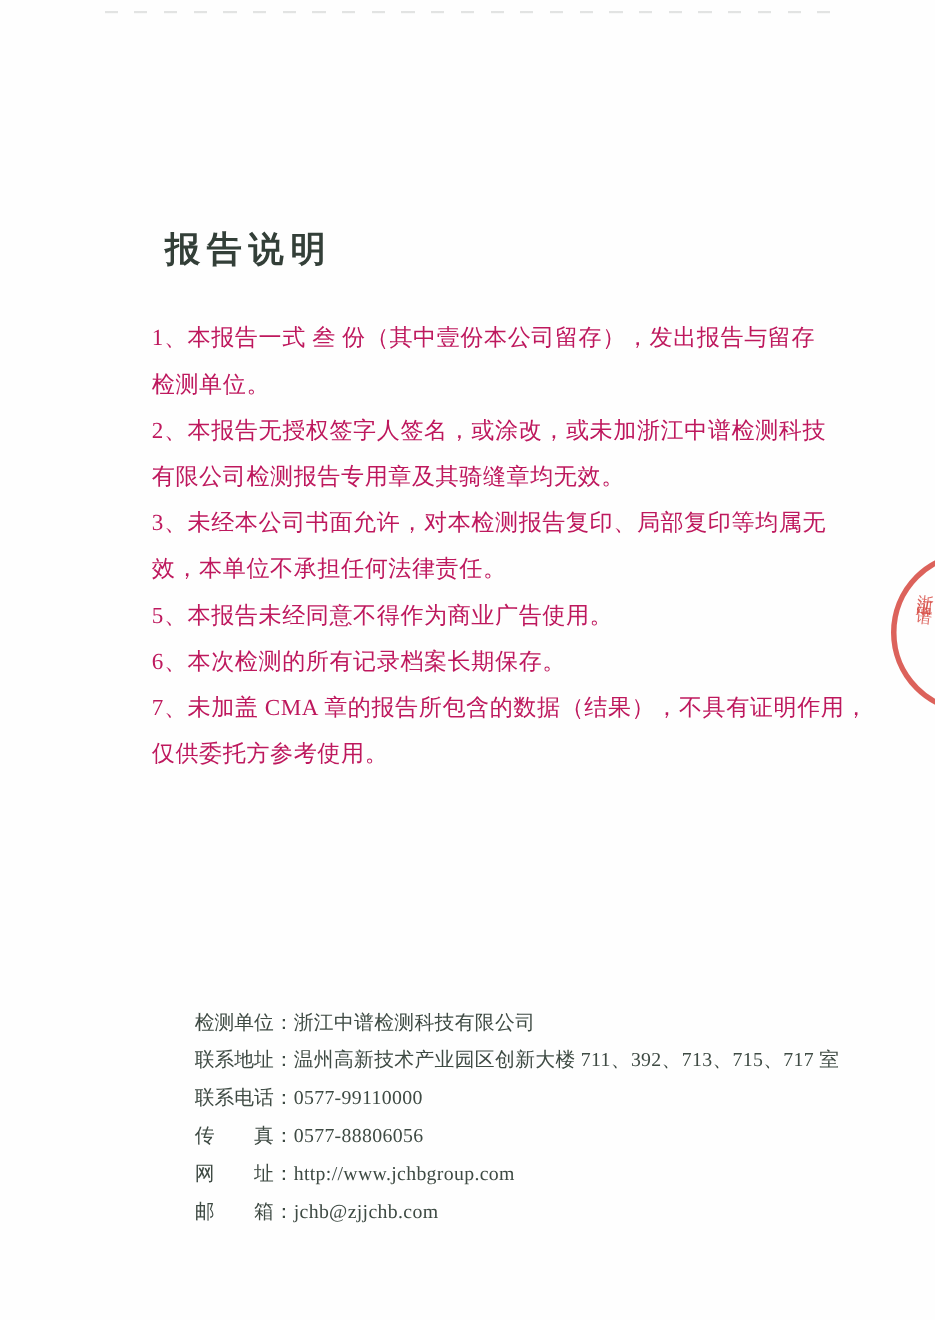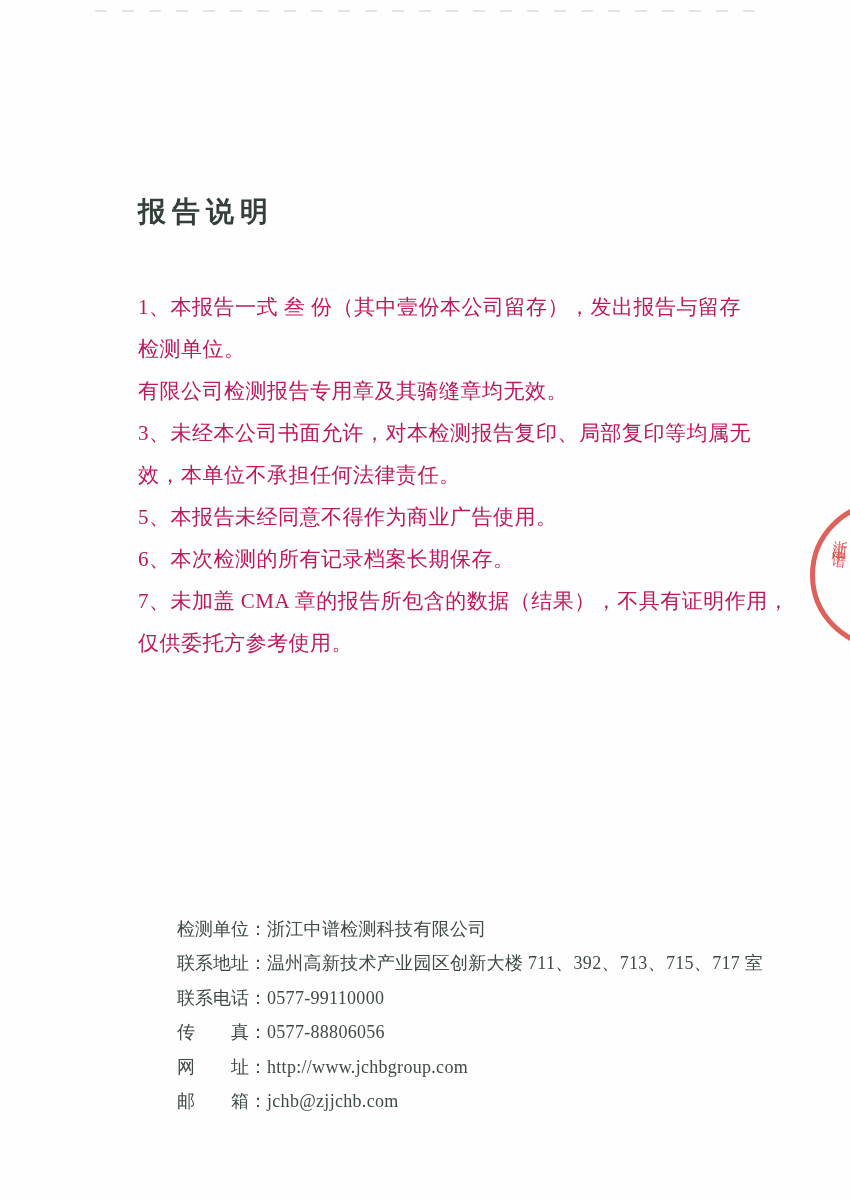--- a/index.html
+++ b/index.html
@@ -26,22 +26,22 @@
     height: 2px;
     background: repeating-linear-gradient(90deg,
       rgba(110,116,112,0.35) 0px, rgba(110,116,112,0.35) 12px,
       transparent 12px, transparent 27px);
     opacity: 0.55;
   }
   .doc-title {
     position: absolute;
     left: 138px;
     top: 193px;
-    margin: 0;
-    font-size: 28px;
+    margin: 12px;
+    font-size: 32px;
     font-weight: bold;
     letter-spacing: 6px;
     color: #333f38;
   }
   .notes {
     position: absolute;
     left: 138px;
     top: 286px;
     width: 620px;
   }
@@ -103,20 +103,21 @@
 
 <div id="page">
 
   <div class="scan-artifact-top"></div>
 
   <h1 class="doc-title">报告说明</h1>
 
   <div class="notes">
     <div class="note-line">1、本报告一式 叁 份（其中壹份本公司留存），发出报告与留存</div>
     <div class="note-line">检测单位。</div>
+    <div class="note-line">2、本报告无授权签字人签名，或涂改，或未加浙江中谱检测科技</div>
     <div class="note-line">有限公司检测报告专用章及其骑缝章均无效。</div>
     <div class="note-line">3、未经本公司书面允许，对本检测报告复印、局部复印等均属无</div>
     <div class="note-line">效，本单位不承担任何法律责任。</div>
     <div class="note-line">5、本报告未经同意不得作为商业广告使用。</div>
     <div class="note-line">6、本次检测的所有记录档案长期保存。</div>
     <div class="note-line">7、未加盖 CMA 章的报告所包含的数据（结果），不具有证明作用，</div>
     <div class="note-line">仅供委托方参考使用。</div>
   </div>
 
   <div class="contact">

